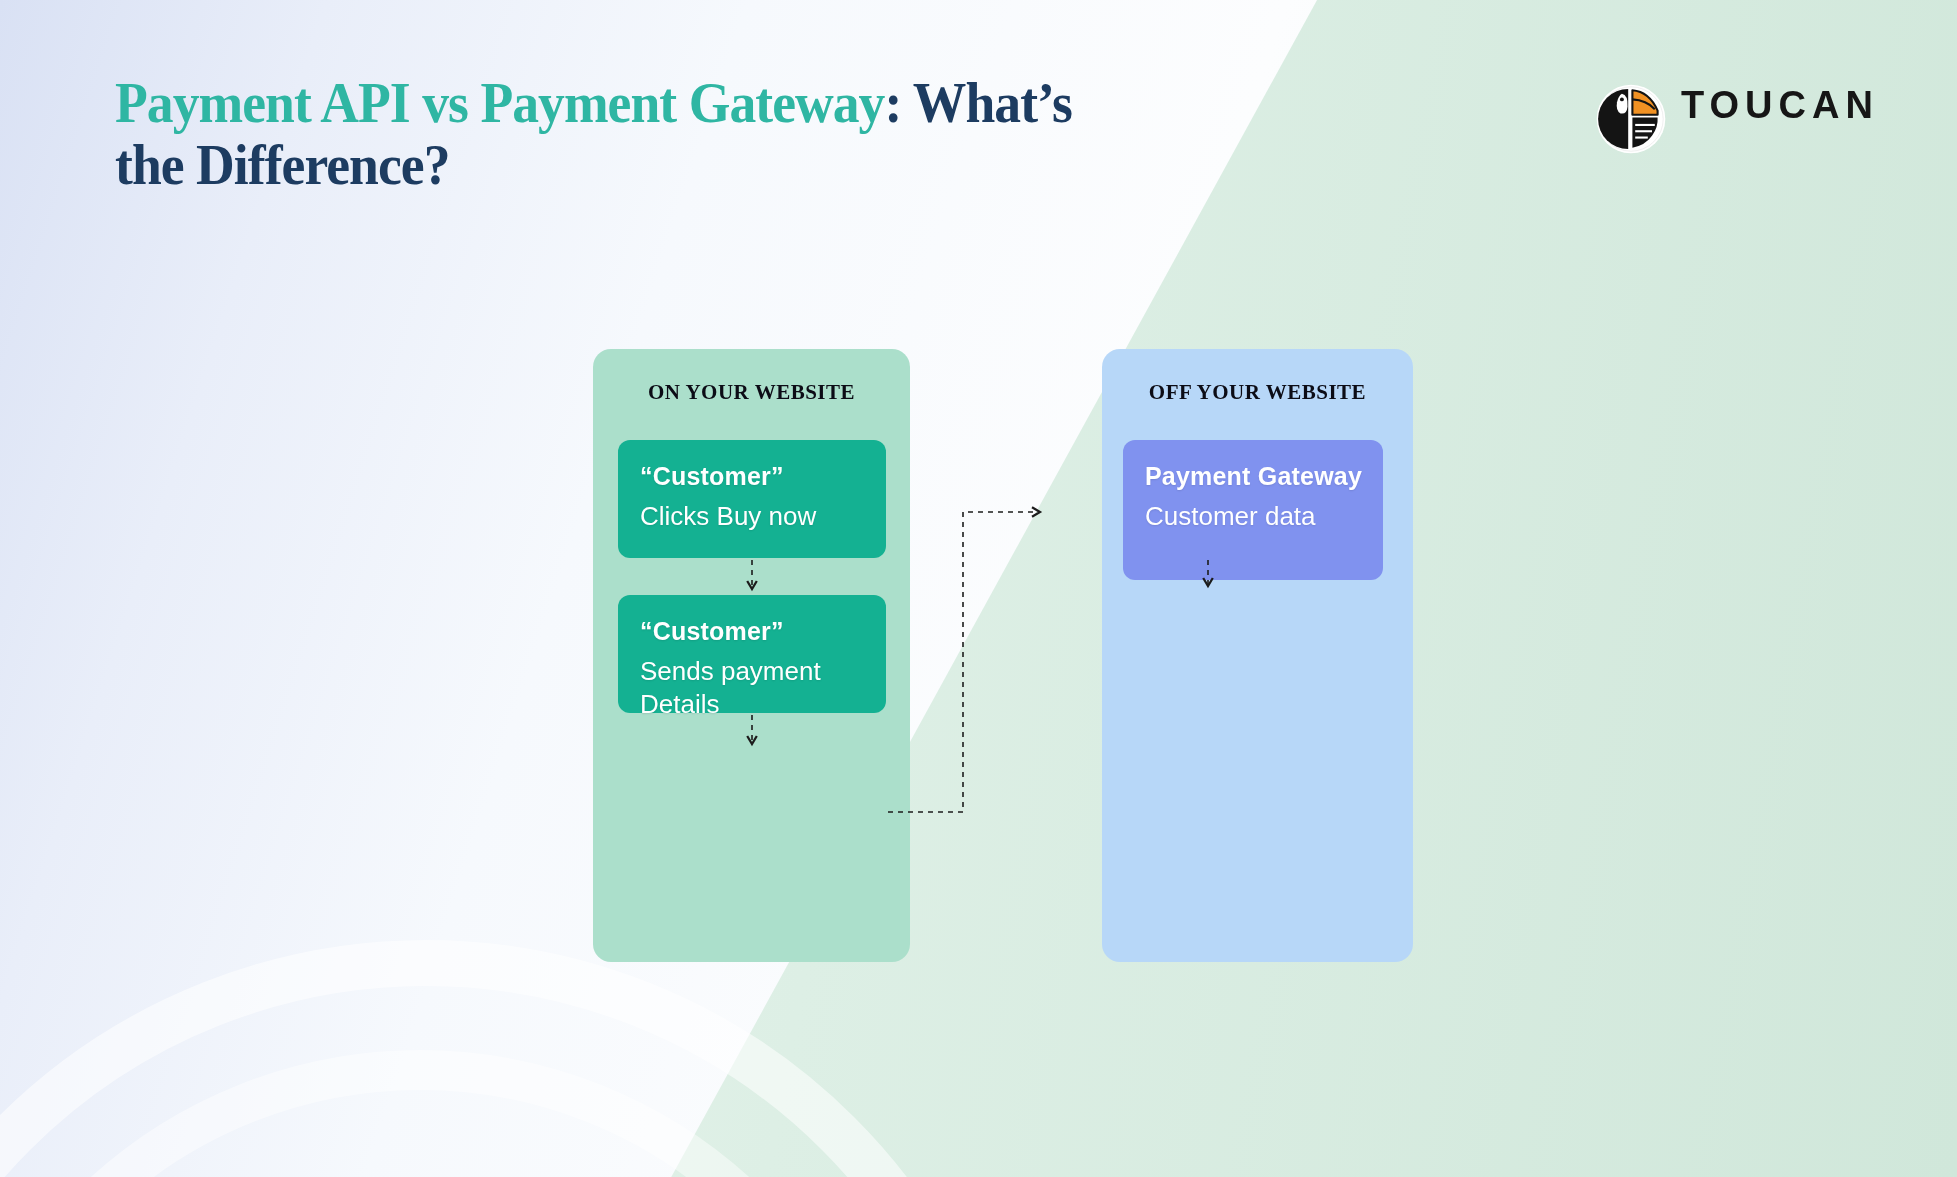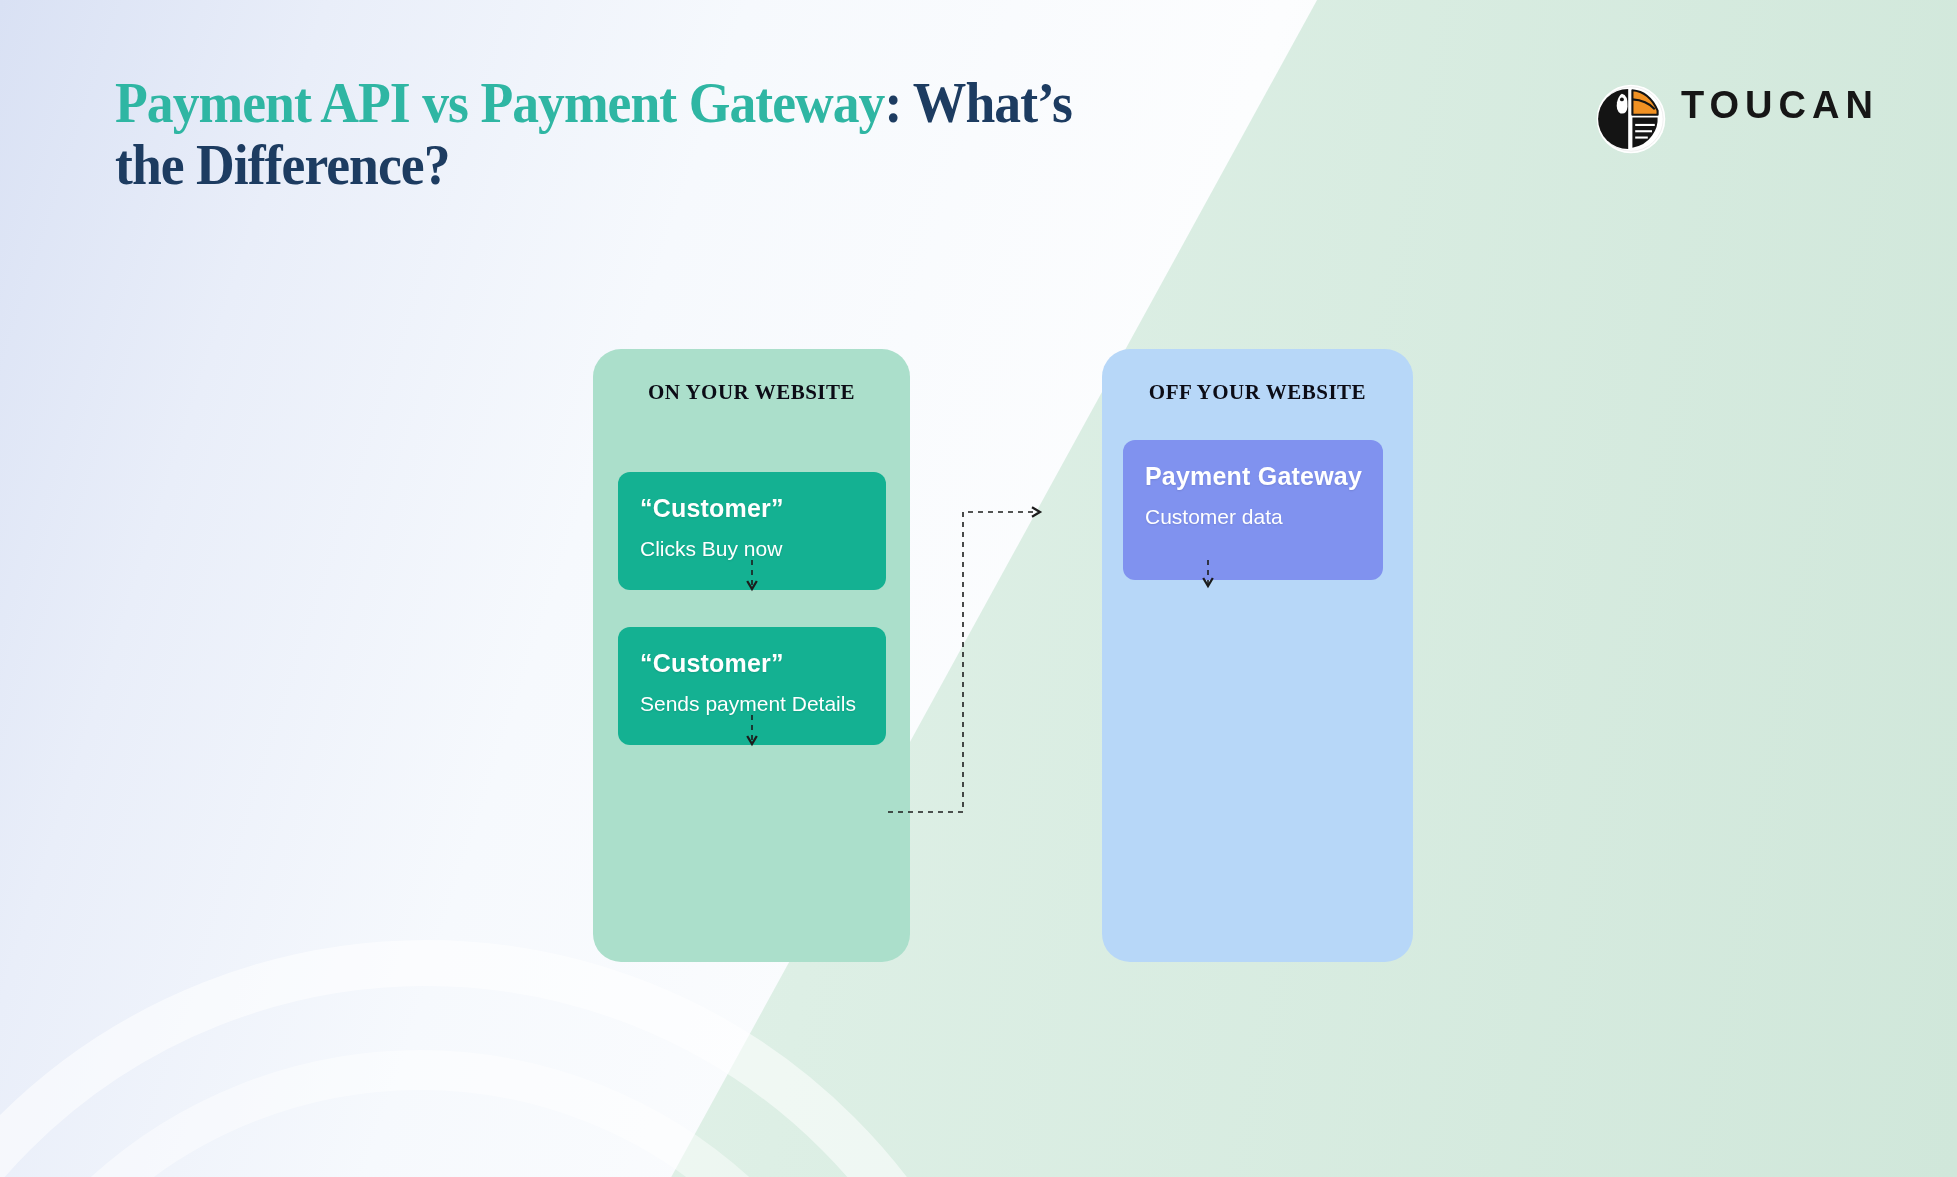--- a/index.html
+++ b/index.html
@@ -29,39 +29,39 @@
   .t-navy { color:#1d3c61; }
 
   
   .logo { position:absolute; left:1596px; top:84px; display:flex; align-items:flex-start; gap:15px; }
   .logo-icon { width:70px; height:70px; display:block; }
   .logo-text {
     font-size:38px; font-weight:700; letter-spacing:6px; color:#161616;
   }
 
   
-  .panel { position:absolute; top:349px; height:613px; border-radius:28px; }
+  .panel { position:absolute; top:349px; height:613px; border-radius:18px; }
   .panel.left  { left:593px;  width:317px; background:#abdfcb; }
   .panel.right { left:1102px; width:311px; background:#b7d7f8; }
   .panel-header {
     margin-top:31px; text-align:center;
     font-family:"Liberation Serif", serif; font-weight:700;
     font-size:21px; letter-spacing:0.5px; color:#0c0c16;
   }
 
   .box {
     position:absolute; box-sizing:border-box; border-radius:12px;
     padding:22px 16px 0 22px; color:#ffffff;
   }
   .box.green { background:#14b192; }
   .box.blue  { background:#8092ef; }
-  .panel.left  .box { left:25px; width:268px;margin-top:32px; }
+  .panel.left  .box { left:25px; width:268px; }
   .panel.right .box { left:21px; width:260px; }
   .box-title { font-size:25px; font-weight:700; letter-spacing:0.2px; text-shadow:0 1px 2px rgba(0,0,0,0.10); }
-  .box-line  { font-size:21px; margin-top:9px; line-height:33px; text-shadow:0 1px 2px rgba(0,0,0,0.10); }
+  .box-line  { font-size:26px; margin-top:9px; line-height:33px; text-shadow:0 1px 2px rgba(0,0,0,0.10); }
   .box-line + .box-line { margin-top:0; }
 
   #lbox1 { top:91px;  height:118px; }
   #lbox2 { top:246px; height:118px; }
   #lbox3 { top:401px; height:108px; }
   #rbox1 { top:91px;  height:140px; }
   #rbox2 { top:243px; height:173px; }
 
   
   .arrows { position:absolute; left:0; top:0; pointer-events:none; }

